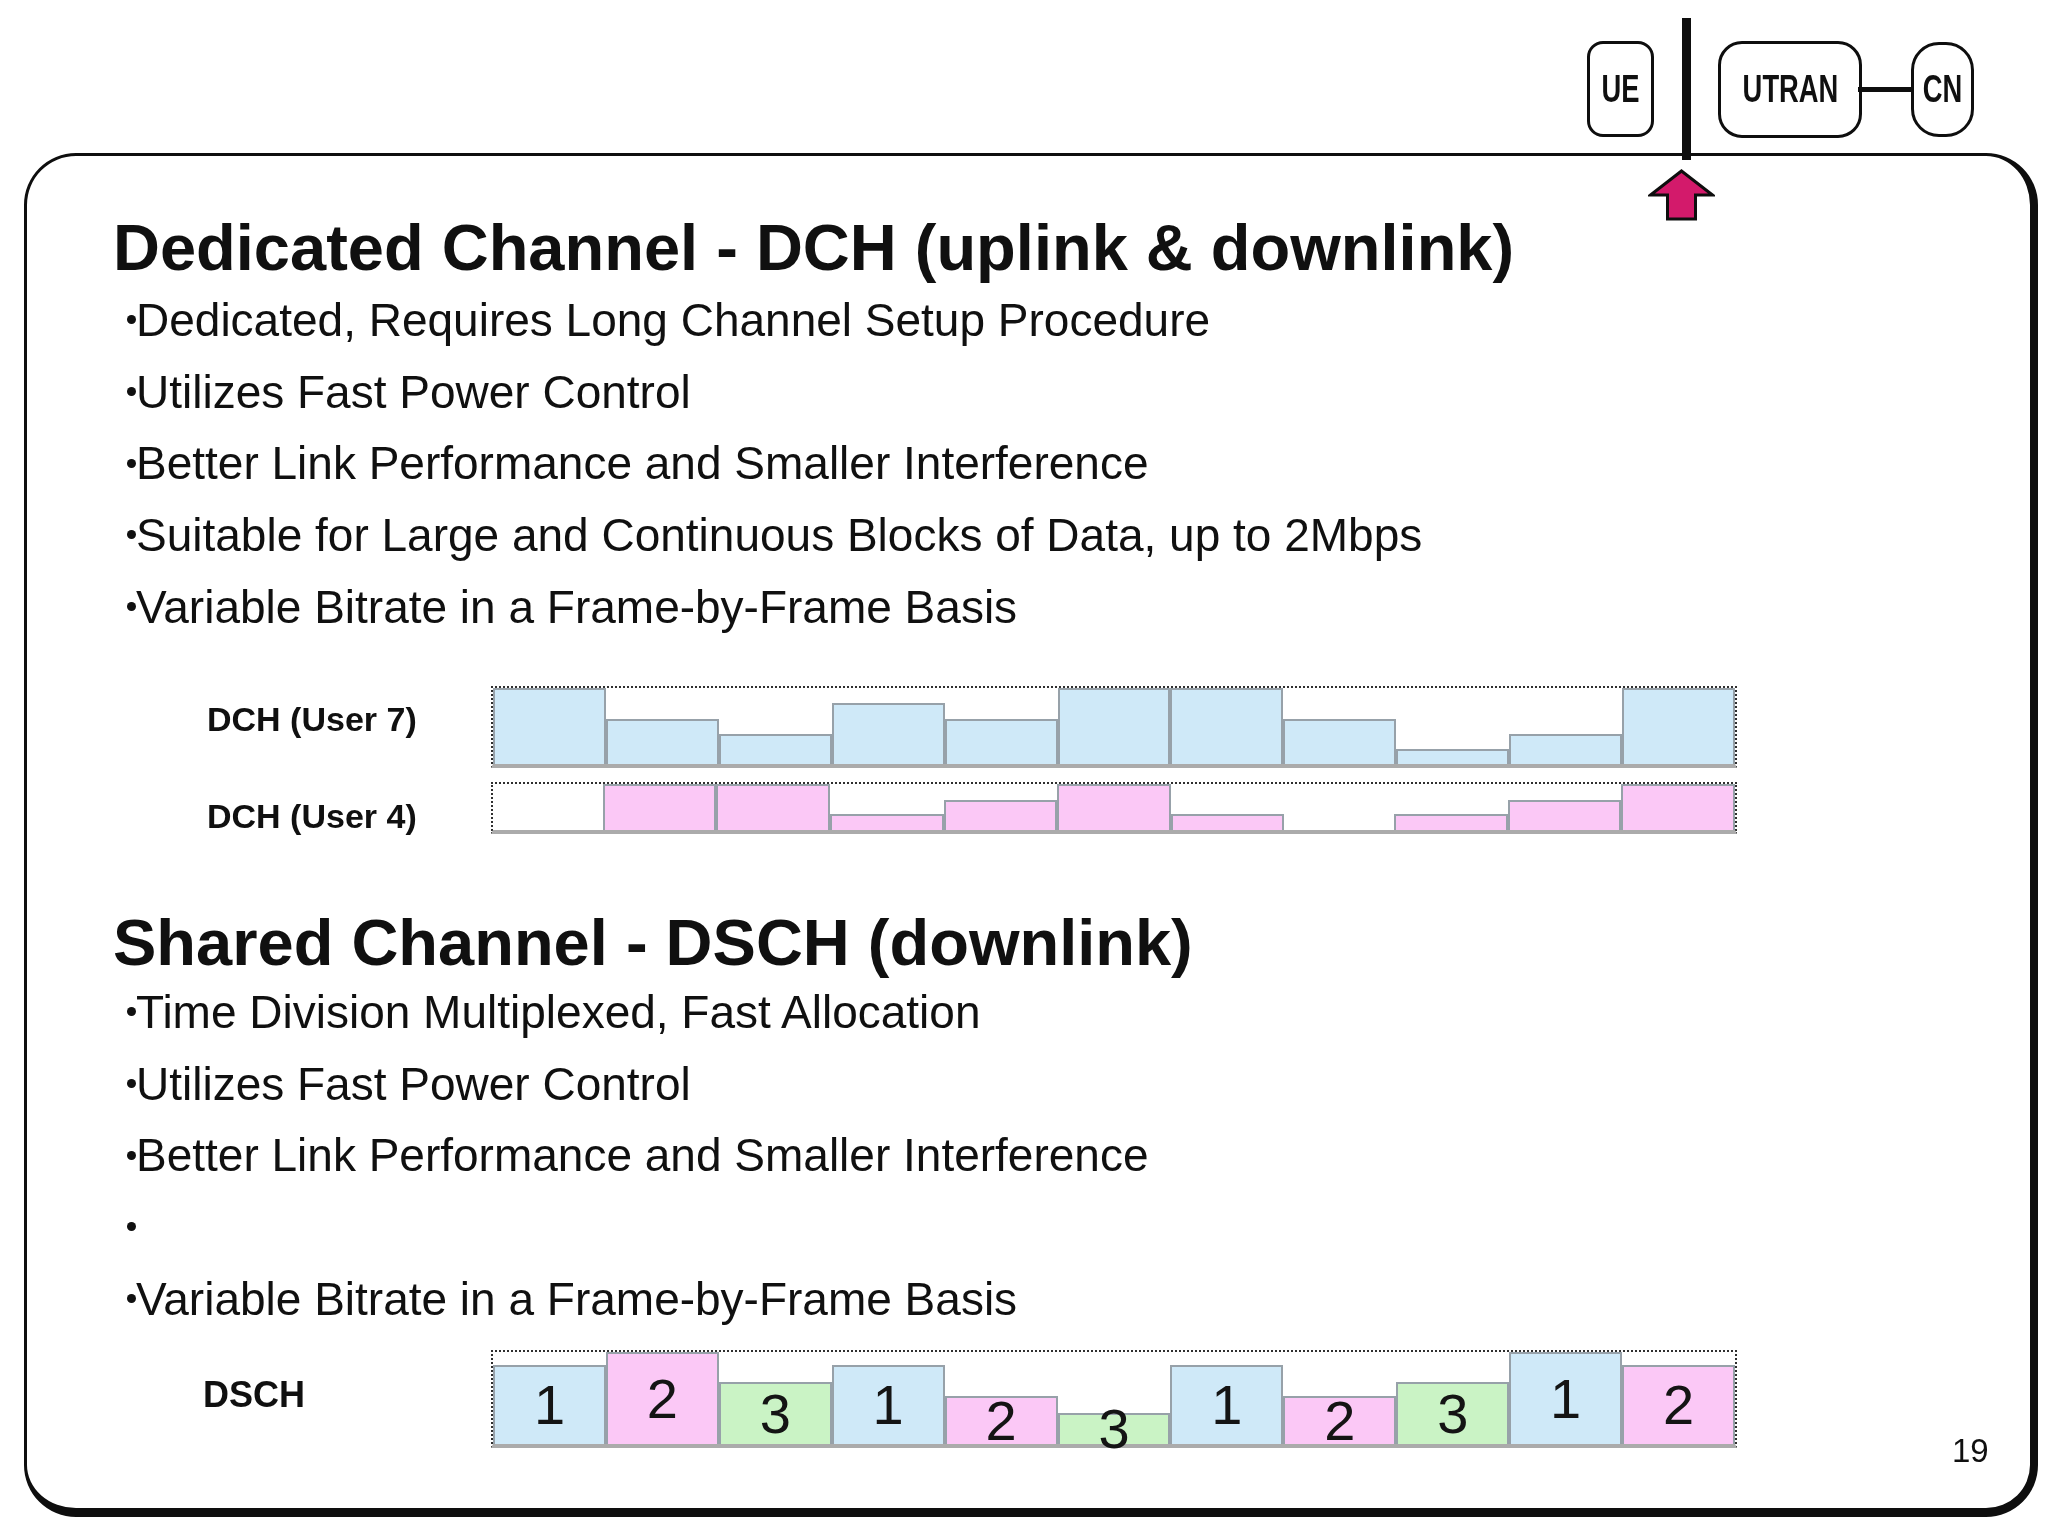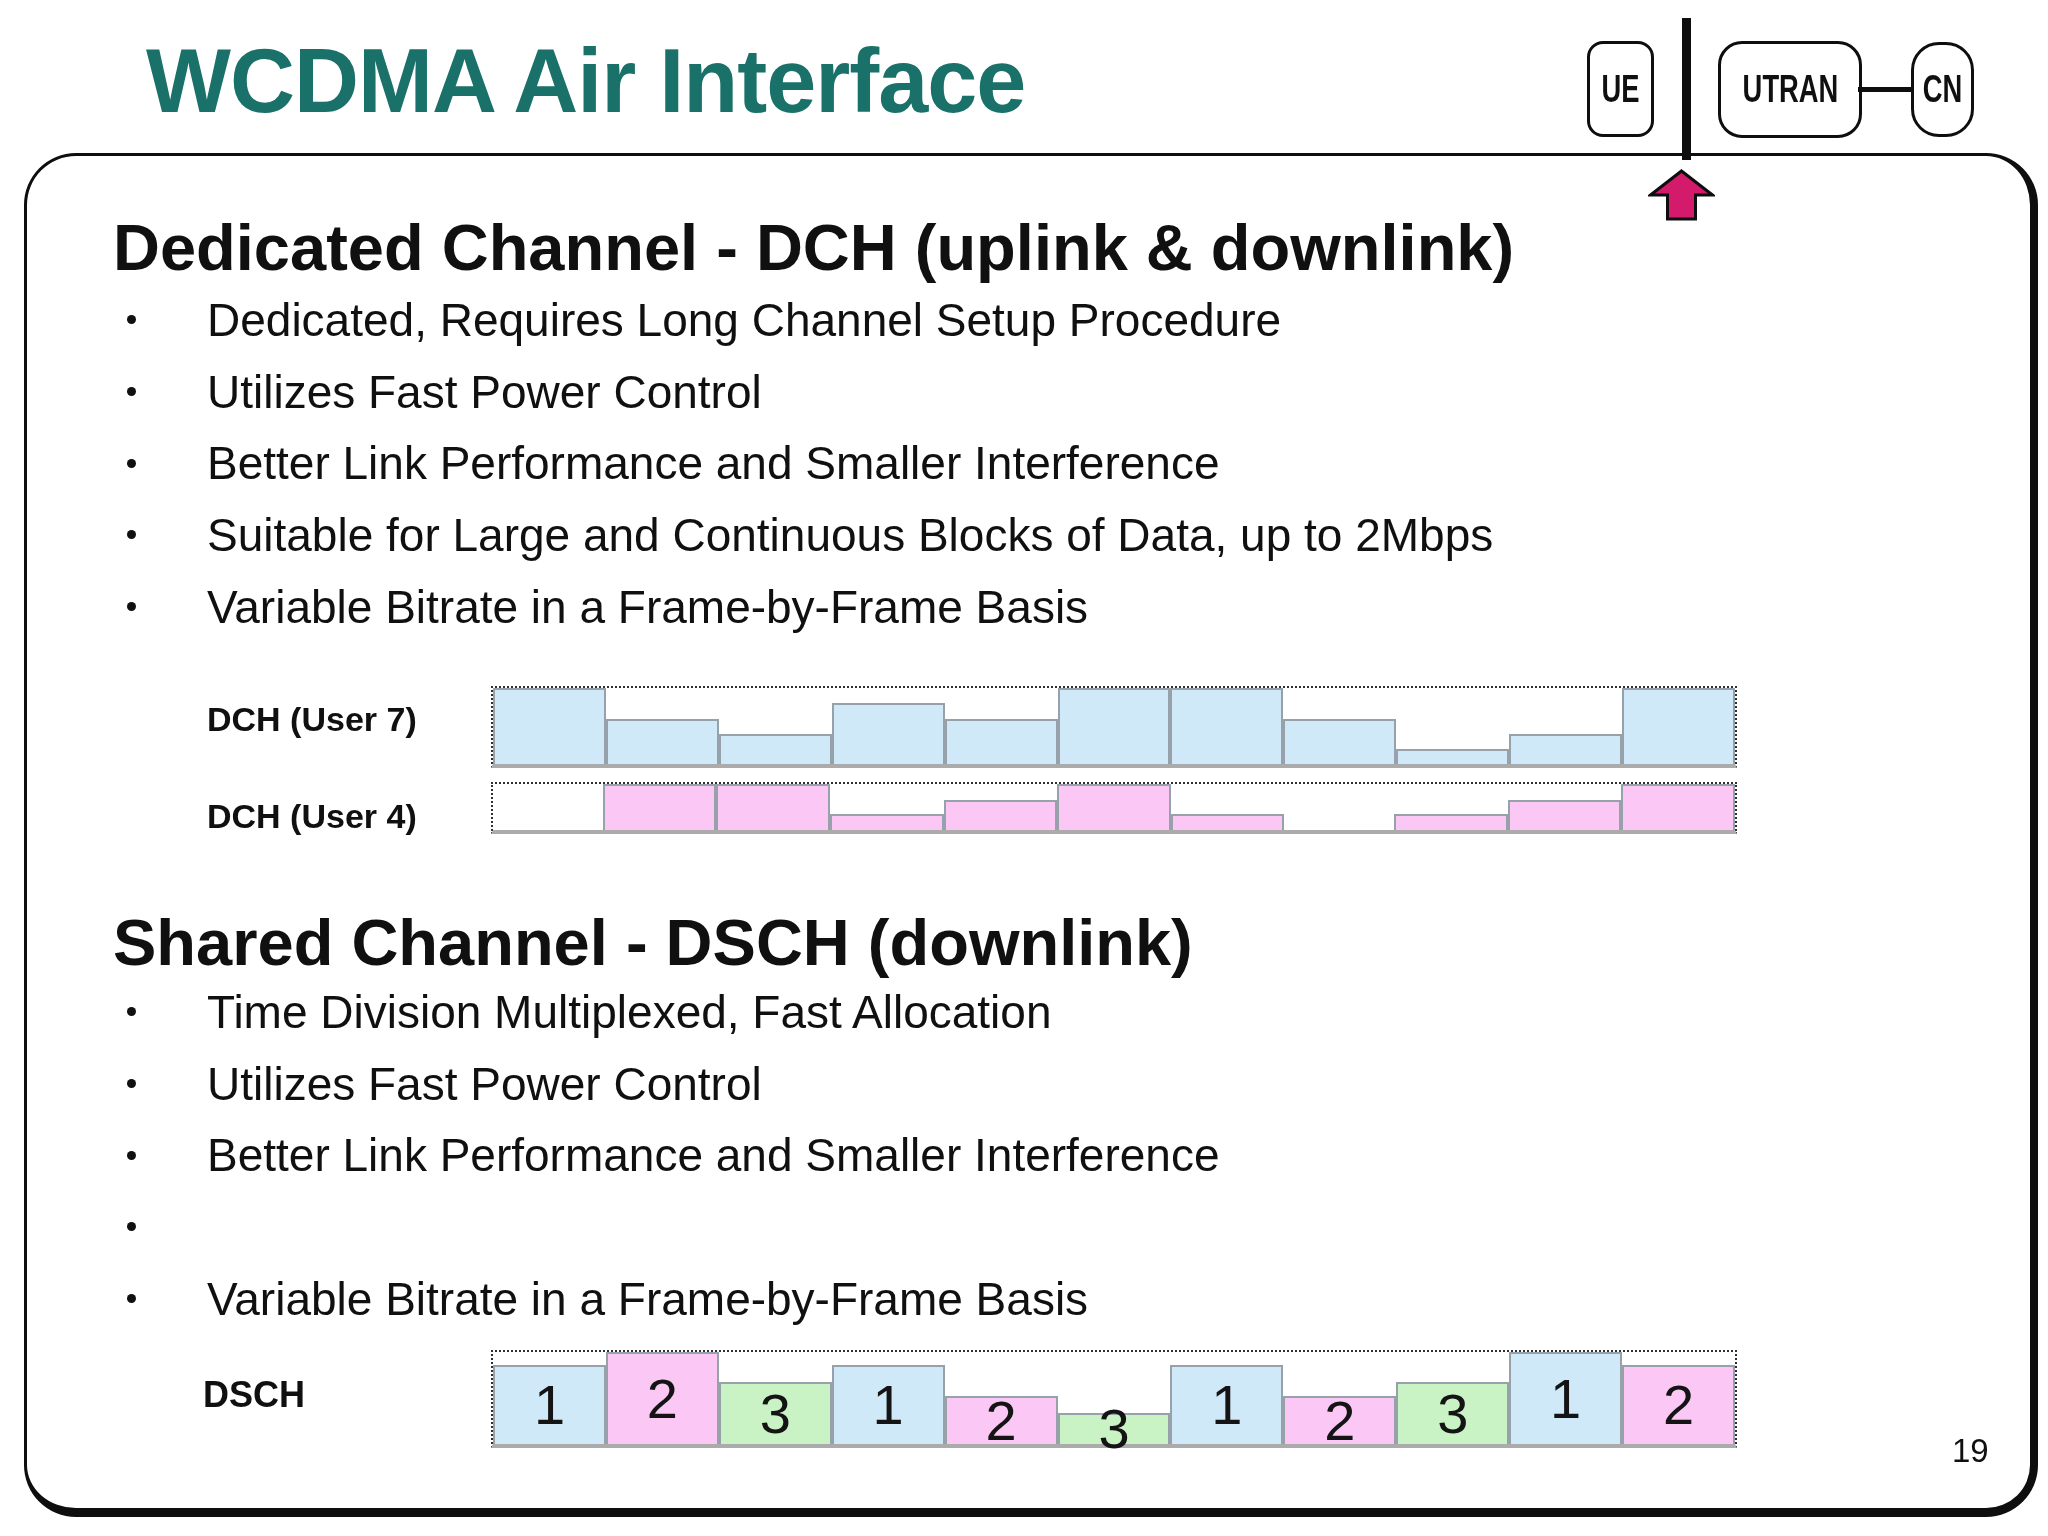--- a/index.html
+++ b/index.html
@@ -33,21 +33,21 @@
   .h2{position:absolute;font-size:65px;font-weight:bold;line-height:1;
       white-space:nowrap;z-index:2;}
   .h2-a{left:113px;top:215px;}
   .h2-b{left:113px;top:910px;}
 
   .bullets{position:absolute;left:0;width:1700px;z-index:2;}
   .bullets-a{top:284px;}
   .bullets-b{top:976px;}
   .bullet-row{height:71.7px;display:flex;align-items:center;padding-left:127px;}
   .dot{width:9px;height:9px;border-radius:50%;background:#101010;flex:0 0 auto;}
-  .btext{margin-left:71px;font-size:46px;line-height:1;white-space:nowrap;}
+  .btext{font-size:46px;line-height:1;white-space:nowrap;}
 
   
   .chart-label{position:absolute;font-weight:bold;font-size:34px;line-height:1;
                white-space:nowrap;z-index:2;}
   .lbl-user1{left:207px;top:702px;}
   .lbl-user2{left:207px;top:799px;}
   .lbl-dsch{left:203px;top:1377px;font-size:36px;}
   .chart{position:absolute;left:491px;width:1246px;box-sizing:border-box;
          border:2px dotted #2f2f2f;
          border-bottom:4px solid var(--chart-baseline,#ababab);
@@ -60,21 +60,20 @@
   .bar.empty{border:none;background:transparent !important;}
   .bar-num{font-size:56px;line-height:1;color:#141414;}
 
   .pagenum{position:absolute;left:1952px;top:1434px;font-size:33px;line-height:1;z-index:2;}
 </style>
 </head>
 <body>
 
 <div class="slide">
 
-  <div class="title">WCDMA Air Interface</div>
 
   <div>
     <div class="node node-ue">
       <span class="nlabel">UE</span>
     </div>
     <div class="vline"></div>
     <div class="node node-utran">
       <span class="nlabel">UTRAN</span>
     </div>
     <div class="hconn"></div>

